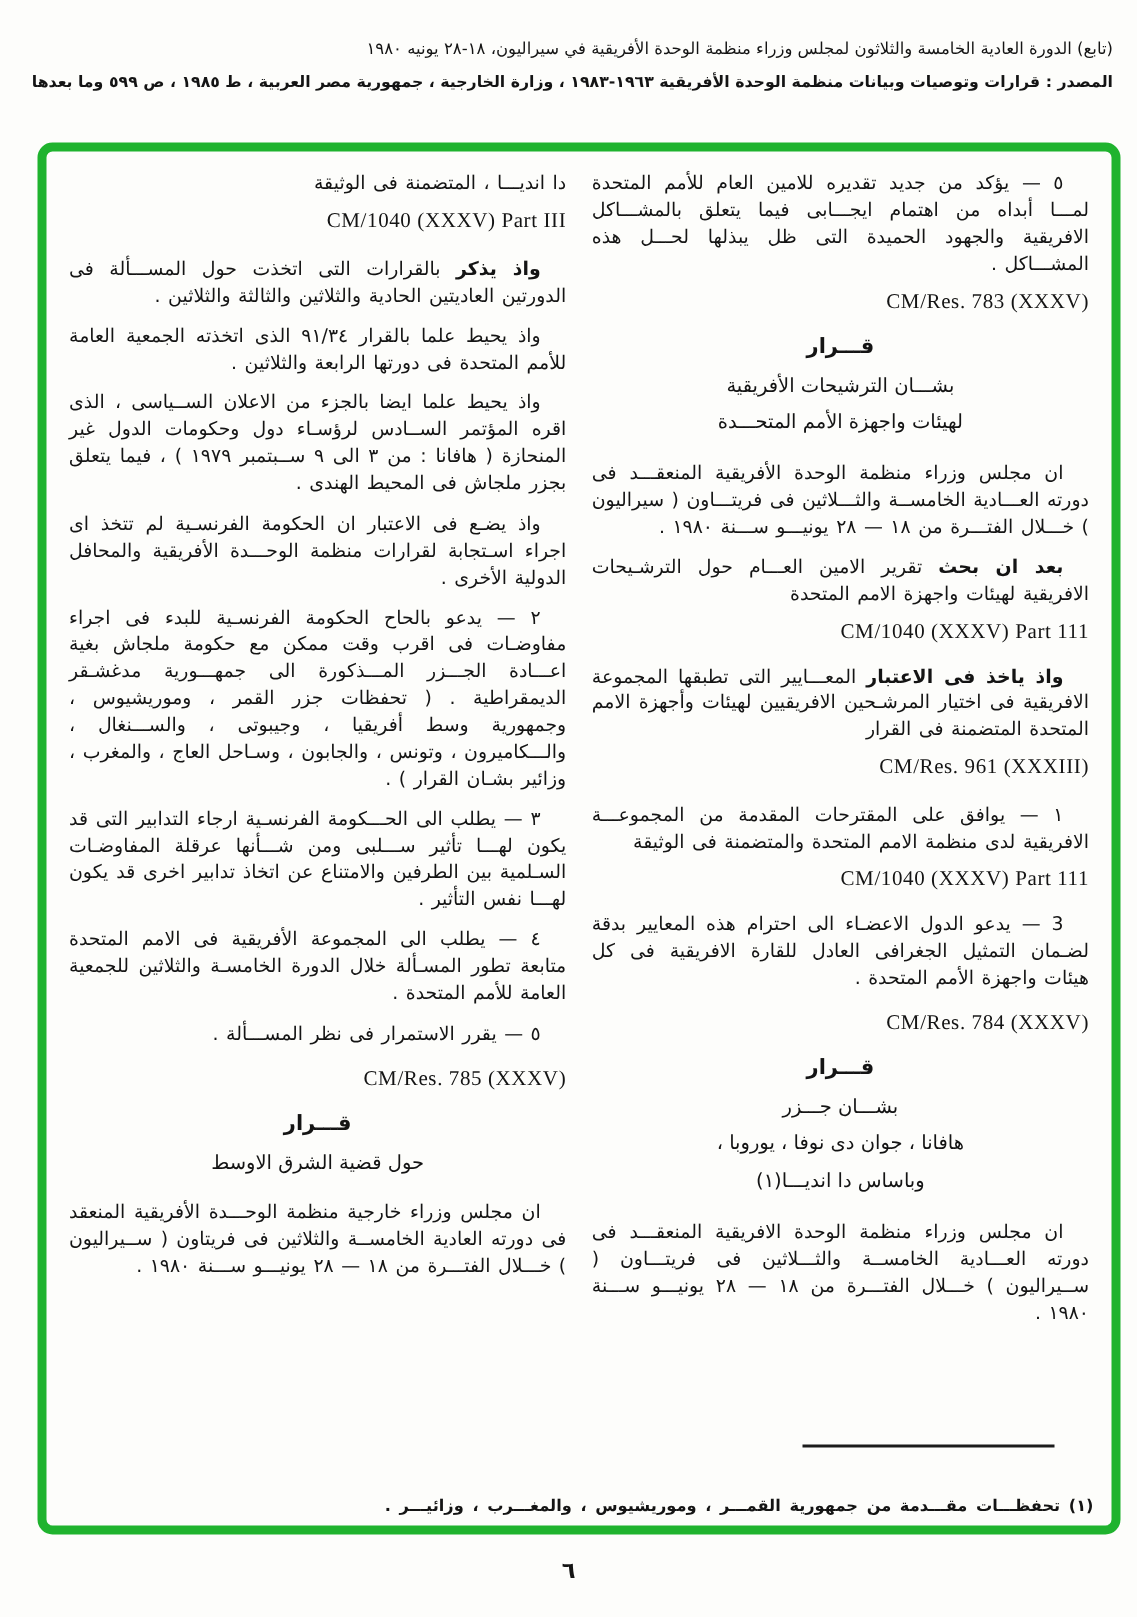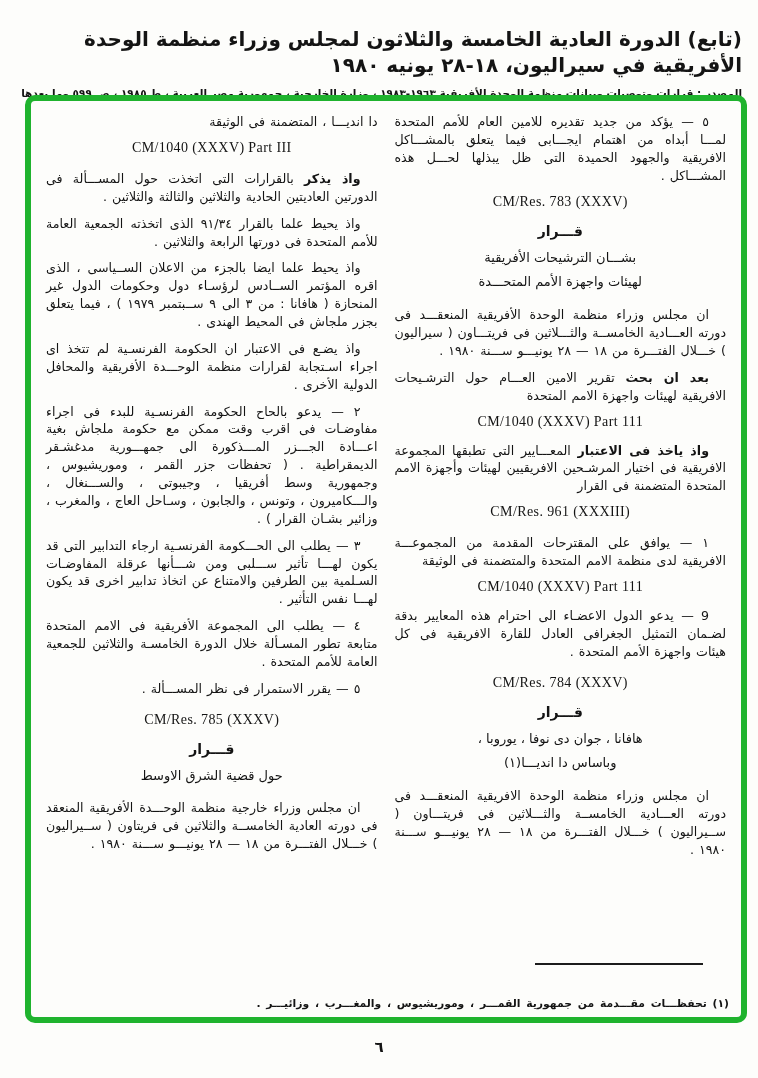--- a/index.html
+++ b/index.html
@@ -3,40 +3,40 @@
 <meta charset="utf-8">
 <style>
   html,body{margin:0;padding:0;background:#ffffff;}
   .page{
     position:relative;width:758px;height:1078px;margin:0 auto;
     background:#fdfdfb;color:#141414;overflow:hidden;
     font-family:"DejaVu Sans",sans-serif;
   }
   
   .hdr{position:absolute;top:26px;right:16px;left:16px;direction:rtl;text-align:right;}
-  .hdr-line1{font-size:20px;font-weight:bold;line-height:1.3;}
+  .hdr-line1{font-size:11px;font-weight:normal;line-height:1.3;}
   .hdr-line2{font-size:10.5px;font-weight:bold;margin-top:9px;letter-spacing:0;}
   
   .frame{
     position:absolute;left:25px;top:95px;width:722px;height:928px;box-sizing:border-box;
     border:6px solid #1fb32e;border-radius:10px;
     padding:12px 15px 60px 15px;background:transparent;
   }
   .cols{display:flex;direction:rtl;gap:17px;height:100%;}
   .col{flex:1;min-width:0;direction:rtl;}
   
   .para{
     font-size:12.6px;line-height:1.42;text-align:justify;text-justify:inter-word;
     margin:0 0 9px 0;word-spacing:1px;
   }
   .indent{text-indent:17px;}
   .lead{font-weight:bold;}
   .ref{
     font-family:"Liberation Serif","DejaVu Serif",serif;
-    direction:ltr;text-align:center;unicode-bidi:embed;
+    direction:ltr;text-align:right;unicode-bidi:embed;
     font-size:14px;letter-spacing:.4px;margin:8px 0 12px 0;font-weight:500;
   }
   .qarar{text-align:center;font-size:14px;font-weight:bold;margin:13px 0 10px 0;}
   .subhead{text-align:center;font-size:13px;font-weight:normal;margin:4px 0 6px 0;line-height:1.45;}
   .gap-top{margin-top:14px;}
   
   .fsep{position:absolute;right:38px;bottom:52px;width:168px;border-top:2px solid #1c1c1c;}
   .fnote{
     position:absolute;right:12px;bottom:7px;left:12px;direction:rtl;text-align:right;
     font-size:10.8px;font-weight:bold;white-space:nowrap;word-spacing:2px;
@@ -69,25 +69,26 @@
 
         <p class="para indent"><span class="lead">بعد ان بحث</span> <span>تقرير الامين العـــام حول الترشـيحات الافريقية لهيئات واجهزة الامم المتحدة</span></p>
         <div class="ref">CM/1040 (XXXV) Part 111</div>
 
         <p class="para indent"><span class="lead">واذ ياخذ فى الاعتبار</span> <span>المعـــايير التى تطبقها المجموعة الافريقية فى اختيار المرشـحين الافريقيين لهيئات وأجهزة الامم المتحدة المتضمنة فى القرار</span></p>
         <div class="ref">CM/Res. 961 (XXXIII)</div>
 
         <p class="para indent gap-top">١ — يوافق على المقترحات المقدمة من المجموعـــة الافريقية لدى منظمة الامم المتحدة والمتضمنة فى الوثيقة</p>
         <div class="ref">CM/1040 (XXXV) Part 111</div>
 
-        <p class="para indent">9 — يدعو الدول الاعضـاء الى احترام هذه المعايير بدقة لضـمان التمثيل الجغرافى العادل للقارة الافريقية فى كل هيئات واجهزة الأمم المتحدة .</p>
+        <p class="para indent">3 — يدعو الدول الاعضـاء الى احترام هذه المعايير بدقة لضـمان التمثيل الجغرافى العادل للقارة الافريقية فى كل هيئات واجهزة الأمم المتحدة .</p>
 
         <div class="ref gap-top">CM/Res. 784 (XXXV)</div>
 
         <h3 class="qarar">قـــرار</h3>
+        <h4 class="subhead">بشـــان جـــزر</h4>
         <h4 class="subhead">هافانا ، جوان دى نوفا ، يوروبا ،</h4>
         <h4 class="subhead">وباساس دا انديـــا(١)</h4>
 
         <p class="para indent gap-top">ان مجلس وزراء منظمة الوحدة الافريقية المنعقـــد فى دورته العـــادية الخامســة والثـــلاثين فى فريتـــاون ( ســيراليون ) خـــلال الفتـــرة من ١٨ — ٢٨ يونيـــو ســـنة ١٩٨٠ .</p>
 
       </section>
 
       <section class="col">
         <p class="para">دا انديـــا ، المتضمنة فى الوثيقة</p>
         <div class="ref">CM/1040 (XXXV) Part III</div>

